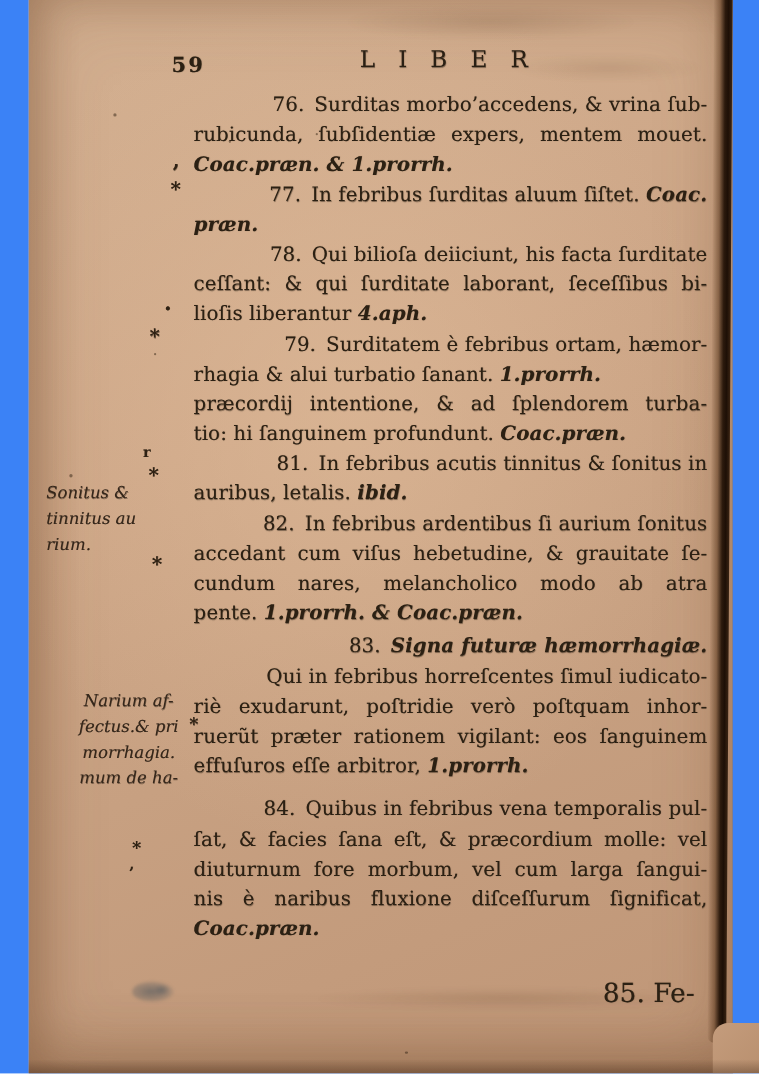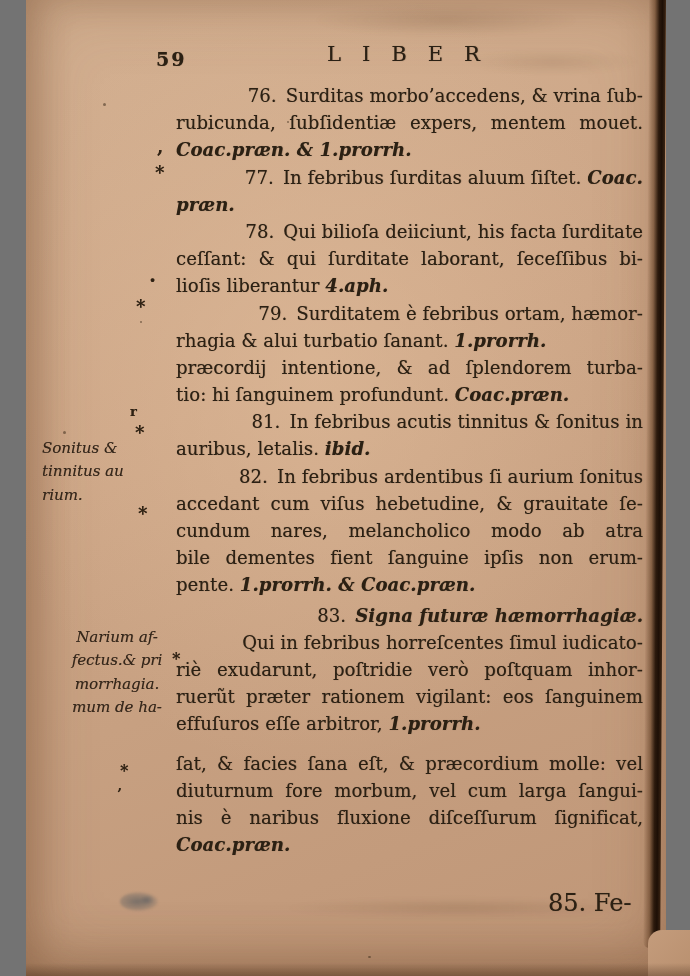--- a/index.html
+++ b/index.html
@@ -1,16 +1,16 @@
 <!DOCTYPE html>
 <html><head>
 <meta charset="utf-8">
 <style>
   html,body{margin:0;padding:0;background:#ffffff;}
-  .scan{position:relative;width:690px;height:976px;background:#737373;overflow:hidden;
+  .scan{position:relative;width:690px;height:976px;background:#3b82f6;overflow:hidden;
         font-family:"DejaVu Serif", serif;}
   .page{position:absolute;left:26px;top:0;width:640px;height:976px;
         background:
           radial-gradient(ellipse 70% 55% at 45% 38%, rgba(226,190,156,.55), rgba(226,190,156,0) 75%),
           linear-gradient(158deg,#d3b091 0%,#cda687 38%,#c7a081 62%,#bf9677 100%);
         box-shadow: inset 0 0 70px rgba(120,80,50,.30), inset 0 -26px 45px rgba(96,60,34,.22),
                     inset 14px 0 30px rgba(120,80,50,.18);}
   .page-dark-edge{position:absolute;left:649px;top:-4px;width:17px;height:952px;
         background:linear-gradient(to right, rgba(110,75,48,.05), rgba(92,58,32,.55) 35%, #2c1a0d 62%, #1d0f06 80%, #3a2413 100%);
         border-radius:0 0 10px 6px; transform:rotate(.35deg); transform-origin:top center;}
@@ -98,33 +98,33 @@
         <div class="line short"><span>tio: hi ſanguinem profundunt. </span><span class="it">Coac.præn.</span></div>
       </div>
       <div class="para">
         <div class="line first"><span>81. In febribus acutis tinnitus &amp; ſonitus in</span></div>
         <div class="line short"><span>auribus, letalis. </span><span class="it">ibid.</span></div>
       </div>
       <div class="para">
         <div class="line first"><span>82. In febribus ardentibus ſi aurium ſonitus</span></div>
         <div class="line"><span>accedant cum viſus hebetudine, &amp; grauitate ſe-</span></div>
         <div class="line"><span>cundum nares, melancholico modo ab atra</span></div>
-        <div class="line"><span>bile dementes fient ſanguine ipſis non erum-</span></div>
         <div class="line short"><span>pente. </span><span class="it">1.prorrh. &amp; Coac.præn.</span></div>
       </div>
       <div class="para" style="margin-top: 3px;">
         <div class="line first short"><span>83. </span><span class="it">Signa futuræ hæmorrhagiæ.</span></div>
       </div>
       <div class="para">
         <div class="line first"><span>Qui in febribus horreſcentes ſimul iudicato-</span></div>
         <div class="line"><span>riè exudarunt, poſtridie verò poſtquam inhor-</span></div>
         <div class="line"><span>ruerũt præter rationem vigilant: eos ſanguinem</span></div>
         <div class="line short"><span>effuſuros eſſe arbitror, </span><span class="it">1.prorrh.</span></div>
       </div>
       <div class="para" style="margin-top: 12px;">
+        <div class="line first"><span>84. Quibus in febribus vena temporalis pul-</span></div>
         <div class="line"><span>ſat, &amp; facies ſana eſt, &amp; præcordium molle: vel</span></div>
         <div class="line"><span>diuturnum fore morbum, vel cum larga ſangui-</span></div>
         <div class="line"><span>nis è naribus fluxione diſceſſurum ſignificat,</span></div>
         <div class="line short"><span class="it">Coac.præn.</span></div>
       </div>
     </div>
 
   <div id="notes-host">
       <div class="margin-note" style="left: 42px; top: 437px;">
         <div class="mline">Sonitus &amp;</div>

